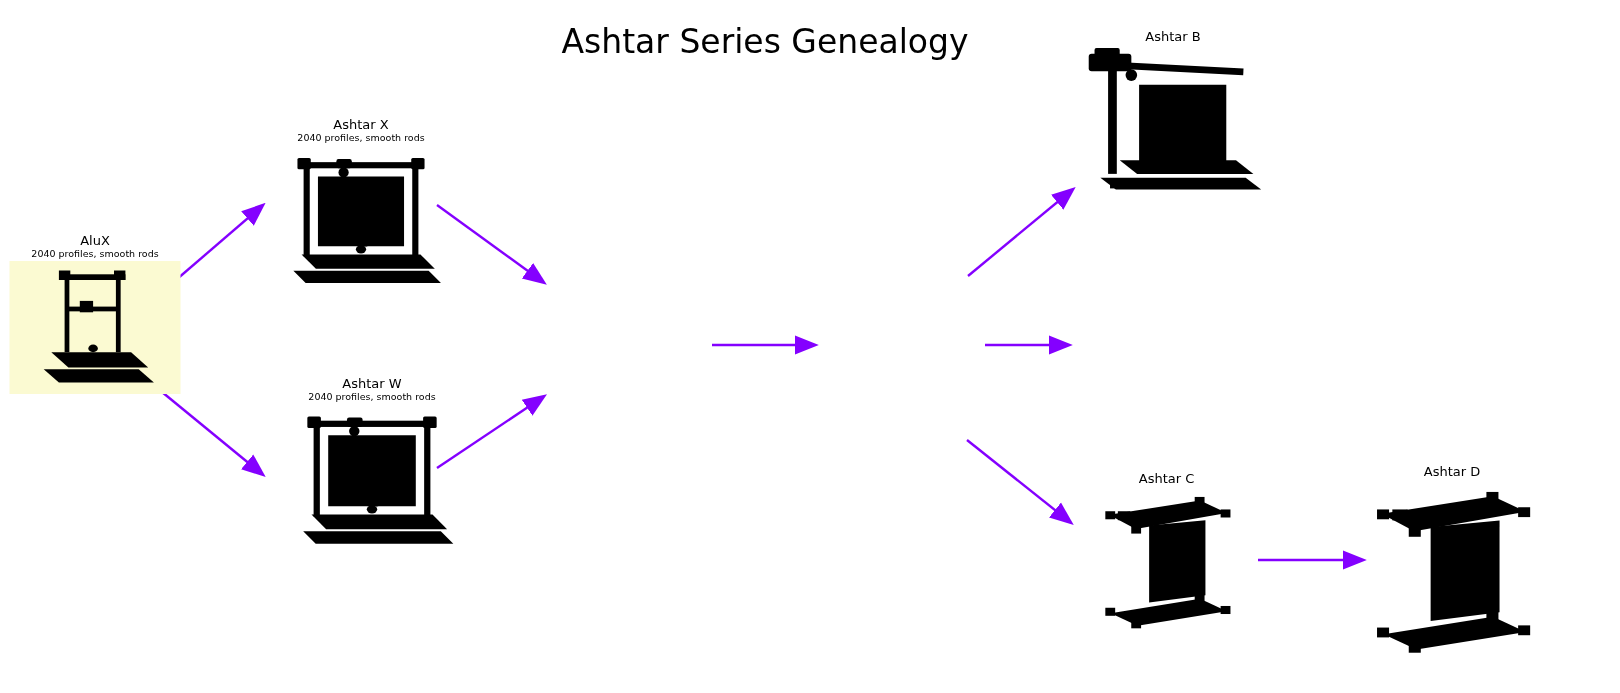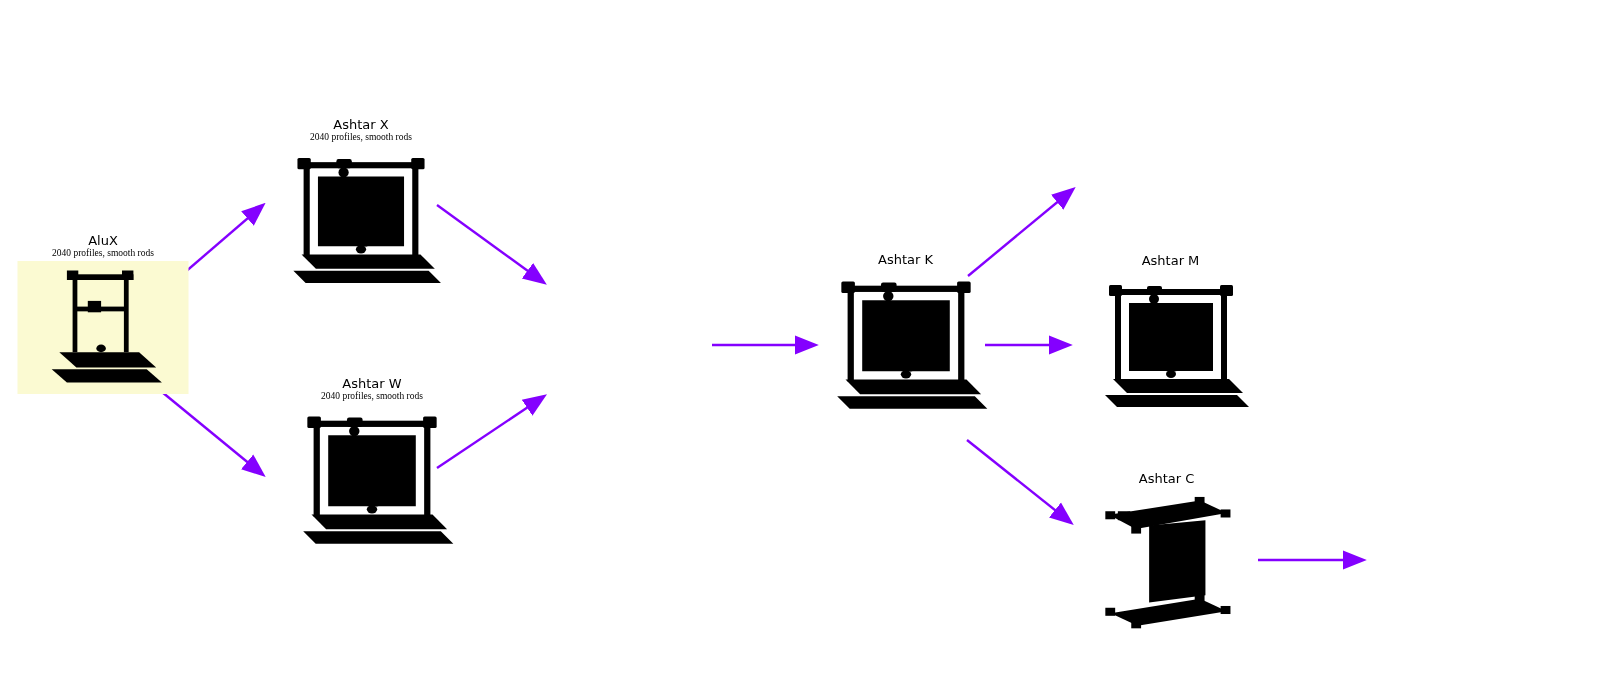--- a/index.html
+++ b/index.html
@@ -46,40 +46,40 @@
   .node .label {
     font-size: 13px;
     color: #000;
     line-height: 15px;
   }
   .node .sublabel {
     font-size: 9.5px;
     color: #000;
     line-height: 11px;
     margin-bottom: 2px;
-    font-family: Liberation Serif, serif;
   }
   .node .printer { display: block; margin: 2px auto 0 auto; }
 
   
-  #node-alux     { left: 12px;   top: 233px; width: 182px; }
+  #node-alux     { left: 4px;   top: 233px; width: 182px; }
   #node-ashtar-x { left: 277px;  top: 117px; width: 168px; }
   #node-ashtar-w { left: 283px;  top: 376px; width: 178px; }
   #node-ashtar-t { left: 558px;  top: 253px; width: 160px; }
   #node-ashtar-k { left: 818px;  top: 252px; width: 175px; }
   #node-ashtar-b { left: 1078px; top: 29px;  width: 190px; }
   #node-ashtar-m { left: 1088px; top: 253px; width: 165px; }
   #node-ashtar-c { left: 1088px; top: 471px; width: 157px; }
   #node-ashtar-d { left: 1368px; top: 464px; width: 168px; }
 </style>
 </head>
 <body>
 
 <div class="canvas">
 
+  <h1 class="diagram-title">Ashtar Series Genealogy</h1>
 
   <svg width="0" height="0" style="position:absolute" aria-hidden="true">
     <defs>
       <symbol id="sym-gantry" viewBox="0 0 160 140">
         <polygon class="panel" points="38,30 122,30 122,98 38,98"></polygon>
         <rect class="beam" x="20" y="16" width="120" height="6"></rect>
         <rect class="frame" x="24" y="16" width="6" height="92"></rect>
         <rect class="frame" x="130" y="16" width="6" height="92"></rect>
         <rect class="mag" x="18" y="12" width="13" height="11" rx="1.5"></rect>
         <rect class="mag" x="129" y="12" width="13" height="11" rx="1.5"></rect>
@@ -184,36 +184,36 @@
 
   <div class="node" id="node-ashtar-w">
     <div class="label">Ashtar W</div>
     <div class="sublabel">2040 profiles, smooth rods</div>
     <svg class="printer" width="170" height="146">
         <use href="#sym-gantry"></use>
       </svg>
   </div>
 
 
-  <div class="node" id="node-ashtar-k">
-    <div class="label">Ashtar K</div>
-    <svg class="printer" width="170" height="146">
-        <use href="#sym-gantry"></use>
-      </svg>
-  </div>
-
-
-  <div class="node" id="node-ashtar-m">
-    <div class="label">Ashtar M</div>
-    <svg class="printer" width="160" height="146">
-        <use href="#sym-gantry"></use>
-      </svg>
-  </div>
+
+  <div class="node" id="node-ashtar-b">
+    <div class="label">Ashtar B</div>
+    <svg class="printer" width="188" height="155">
+        <use href="#sym-cantilever"></use>
+      </svg>
+  </div>
+
 
   <div class="node" id="node-ashtar-c">
     <div class="label">Ashtar C</div>
     <svg class="printer" width="150" height="143">
         <use href="#sym-cube"></use>
       </svg>
   </div>
 
+  <div class="node" id="node-ashtar-d">
+    <div class="label">Ashtar D</div>
+    <svg class="printer" width="165" height="175">
+        <use href="#sym-cube"></use>
+      </svg>
+  </div>
 
 </div>
 
 </body></html>

